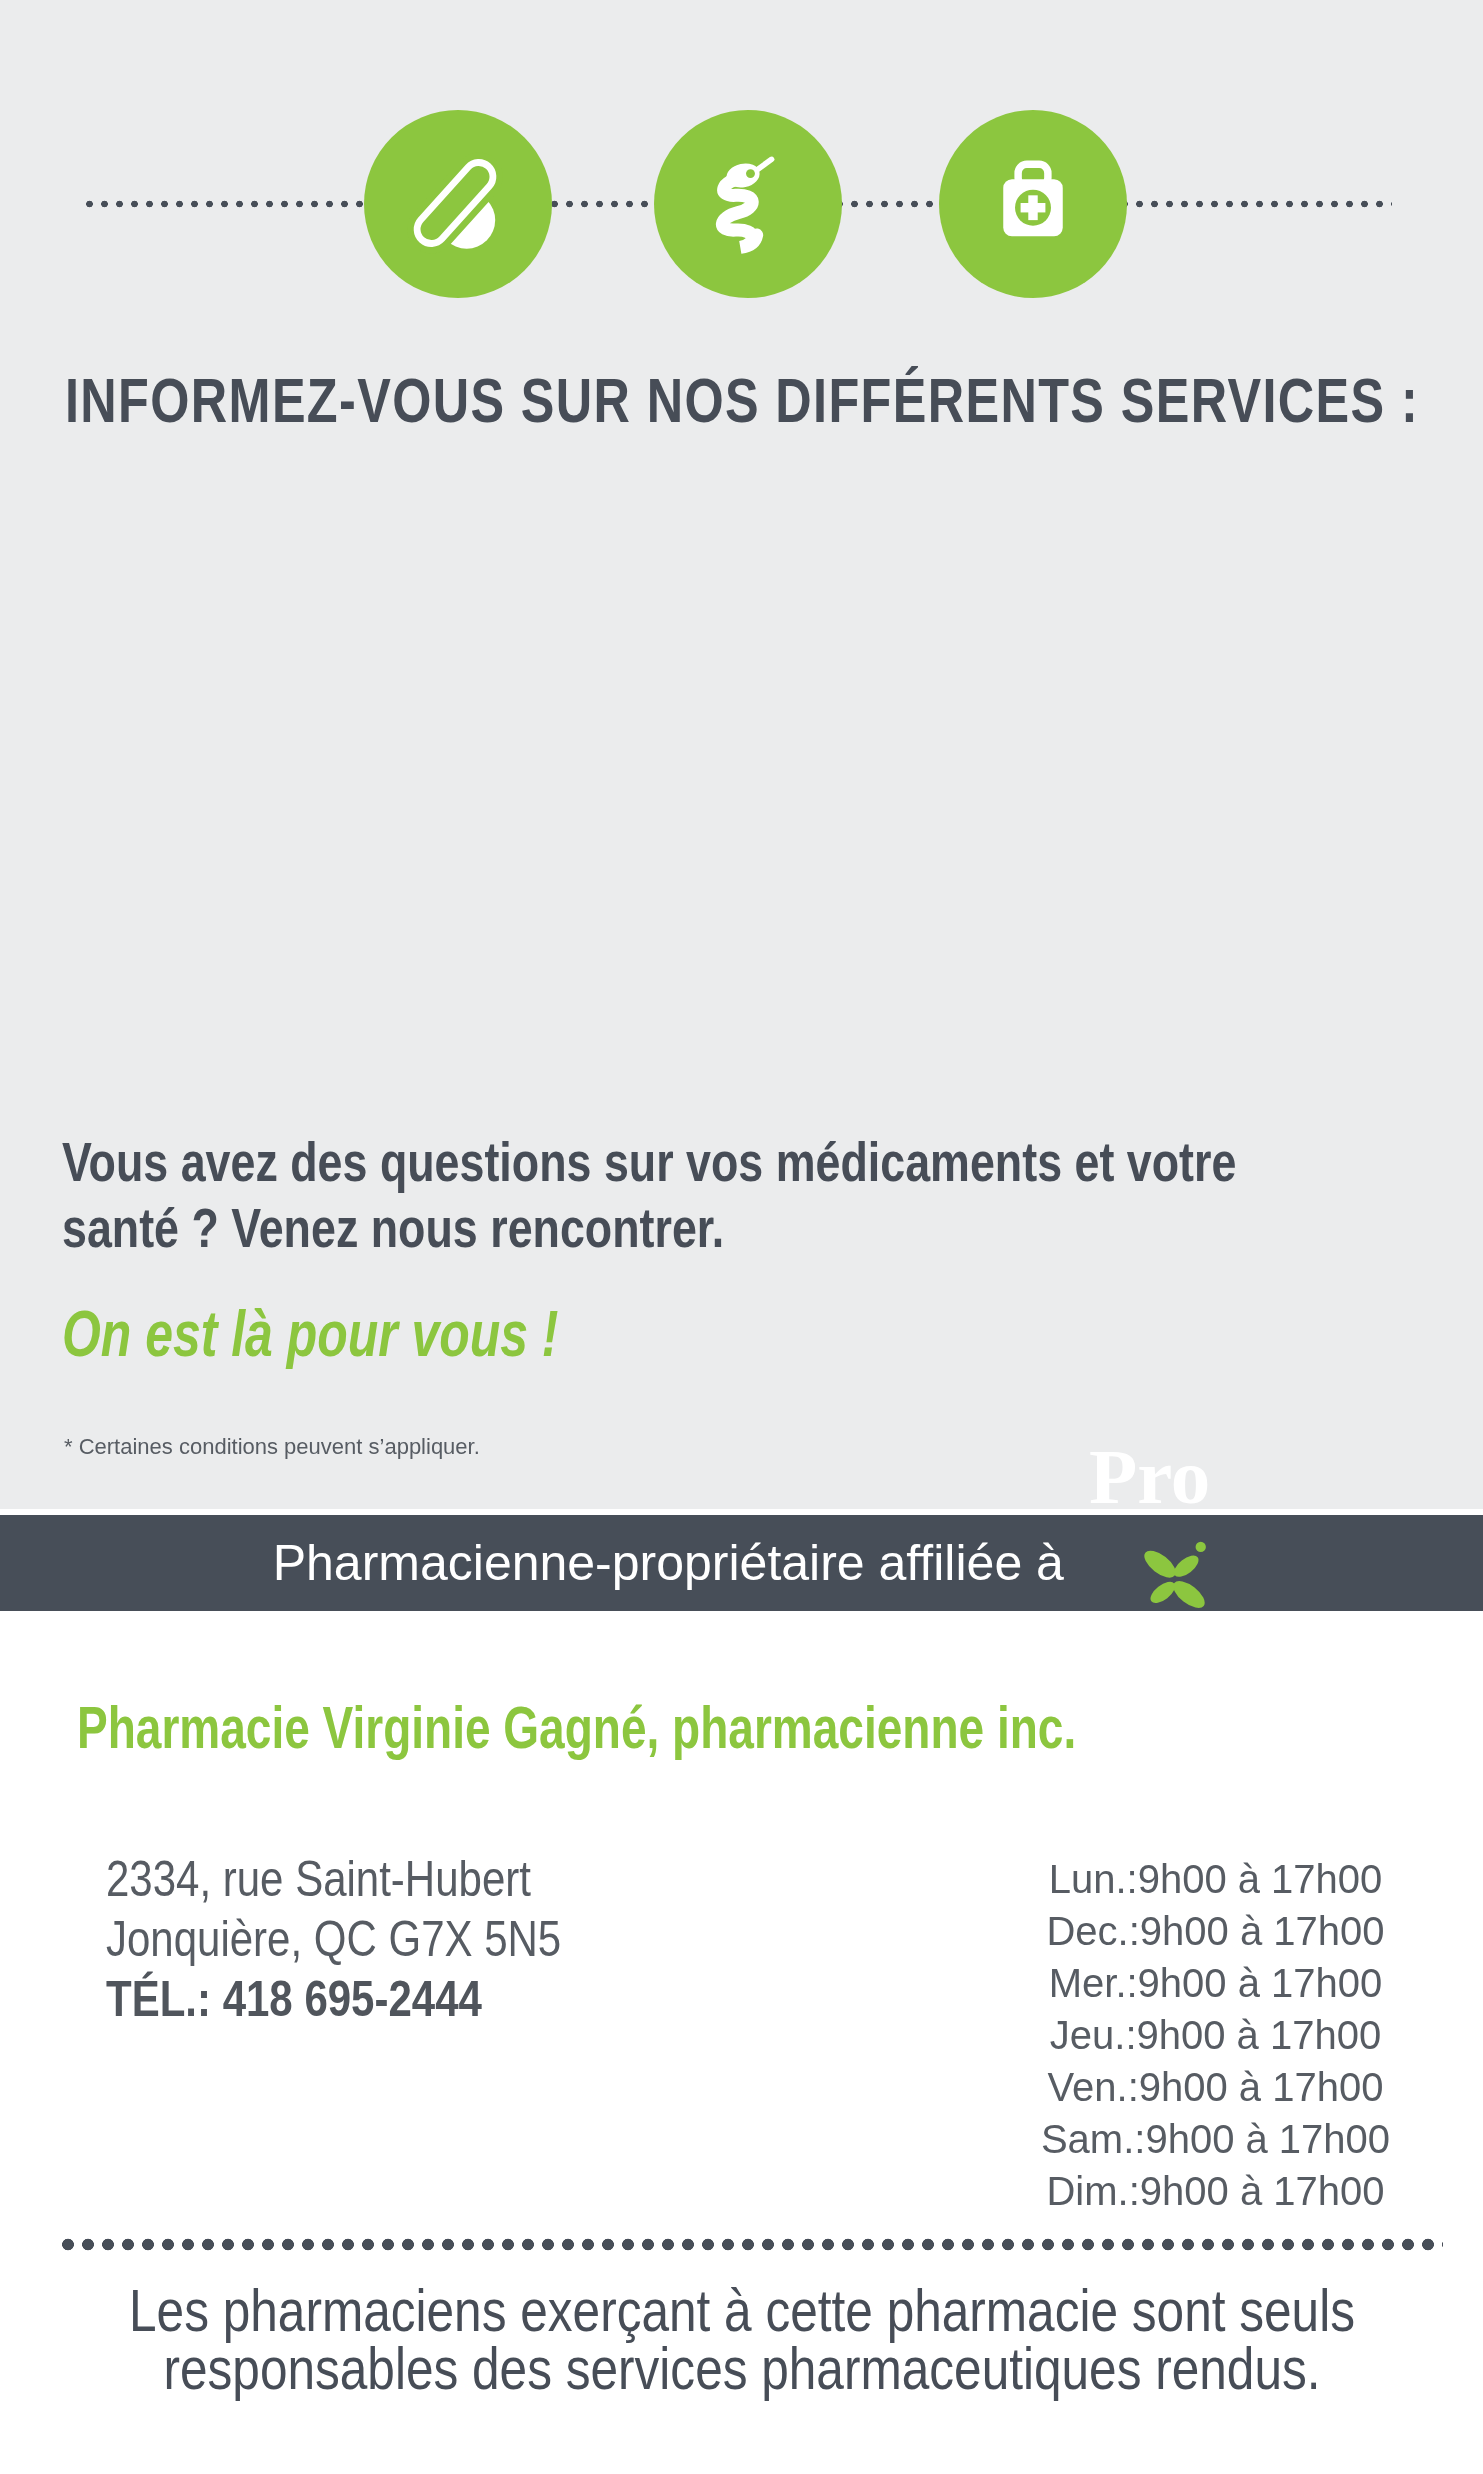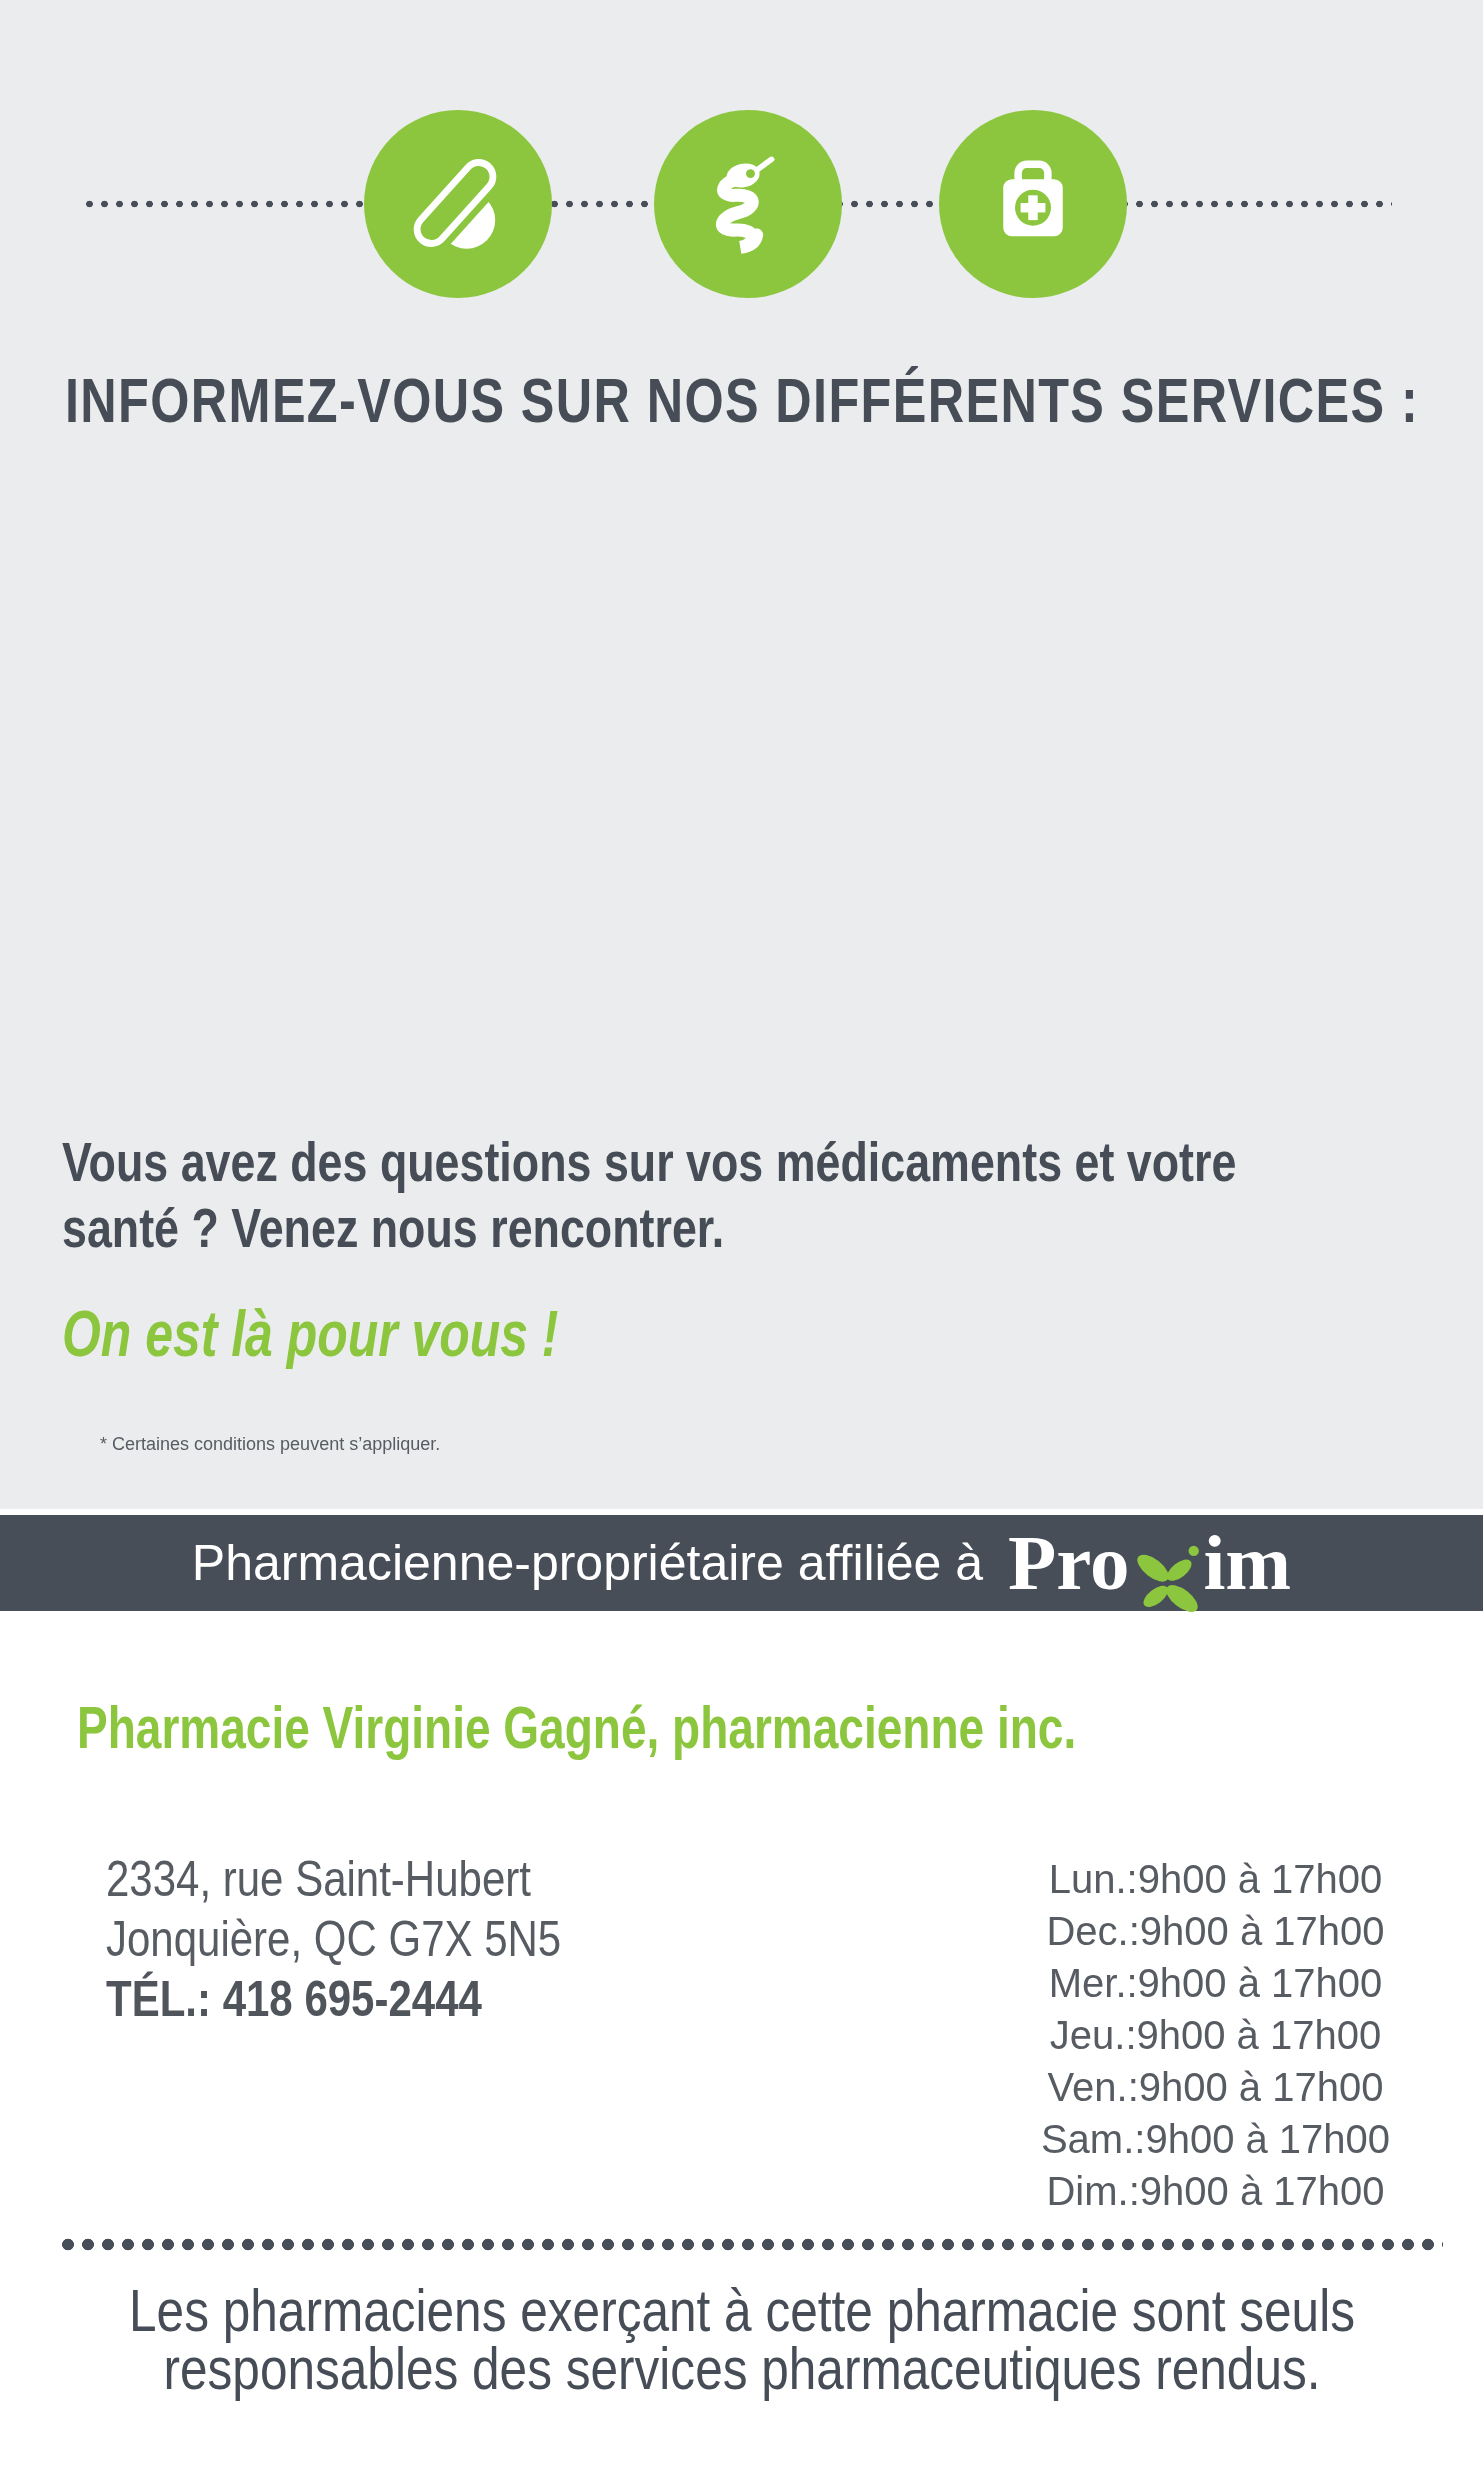--- a/index.html
+++ b/index.html
@@ -23,28 +23,28 @@
     color:#474D57; line-height:1; }
 
   .question { position:absolute; left:62px; top:1129px; font-size:56px; font-weight:bold;
     color:#474D57; line-height:66px; }
   .question span { display:block; white-space:nowrap; transform:scaleX(0.8); transform-origin:0 0; }
 
   .tagline { position:absolute; left:62px; top:1302px; font-size:64px; font-weight:bold;
     font-style:italic; color:#8CC63F; white-space:nowrap; transform:scaleX(0.78);
     transform-origin:0 0; line-height:1; }
 
-  .disclaimer { position:absolute; left:64px; top:1434px; font-size:18px; color:#575C63; line-height:1.2;margin-left:36px; }
+  .disclaimer { position:absolute; left:64px; top:1434px; font-size:22px; color:#575C63; line-height:1.2; }
 
   
   .banner { position:absolute; top:1515px; left:0; width:1483px; height:96px; background:#474E58;
     display:flex; align-items:center; justify-content:center; }
   .banner-text { font-size:50px; color:#ffffff; white-space:nowrap; }
   .proxim-logo { display:flex; align-items:baseline; margin-left:25px;
-    font-family:"Liberation Serif", serif; font-weight:700; font-size:79px; color:#ffffff; }
+    font-family:"Liberation Serif", serif; font-weight:700; font-size:79px; color:#ffffff;flex-direction:column; }
   .proxim-x { width:69px; height:83px; margin:0 1.7px 0 3.3px; align-self:flex-end; position:relative; top:11.6px; }
 
   
   .pharmacy-name { position:absolute; left:77px; top:1699px; font-size:59px; font-weight:bold;
     color:#8CC63F; white-space:nowrap; transform:scaleX(0.78); transform-origin:0 0; line-height:1; }
 
   .address { position:absolute; left:75px; top:1849px; font-size:50px; color:#575C63; line-height:60px;margin-left:31px; }
   .address span { display:block; white-space:nowrap; transform:scaleX(0.84); transform-origin:0 0; }
   .address .phone { font-weight:bold; color:#50555C; }
 

